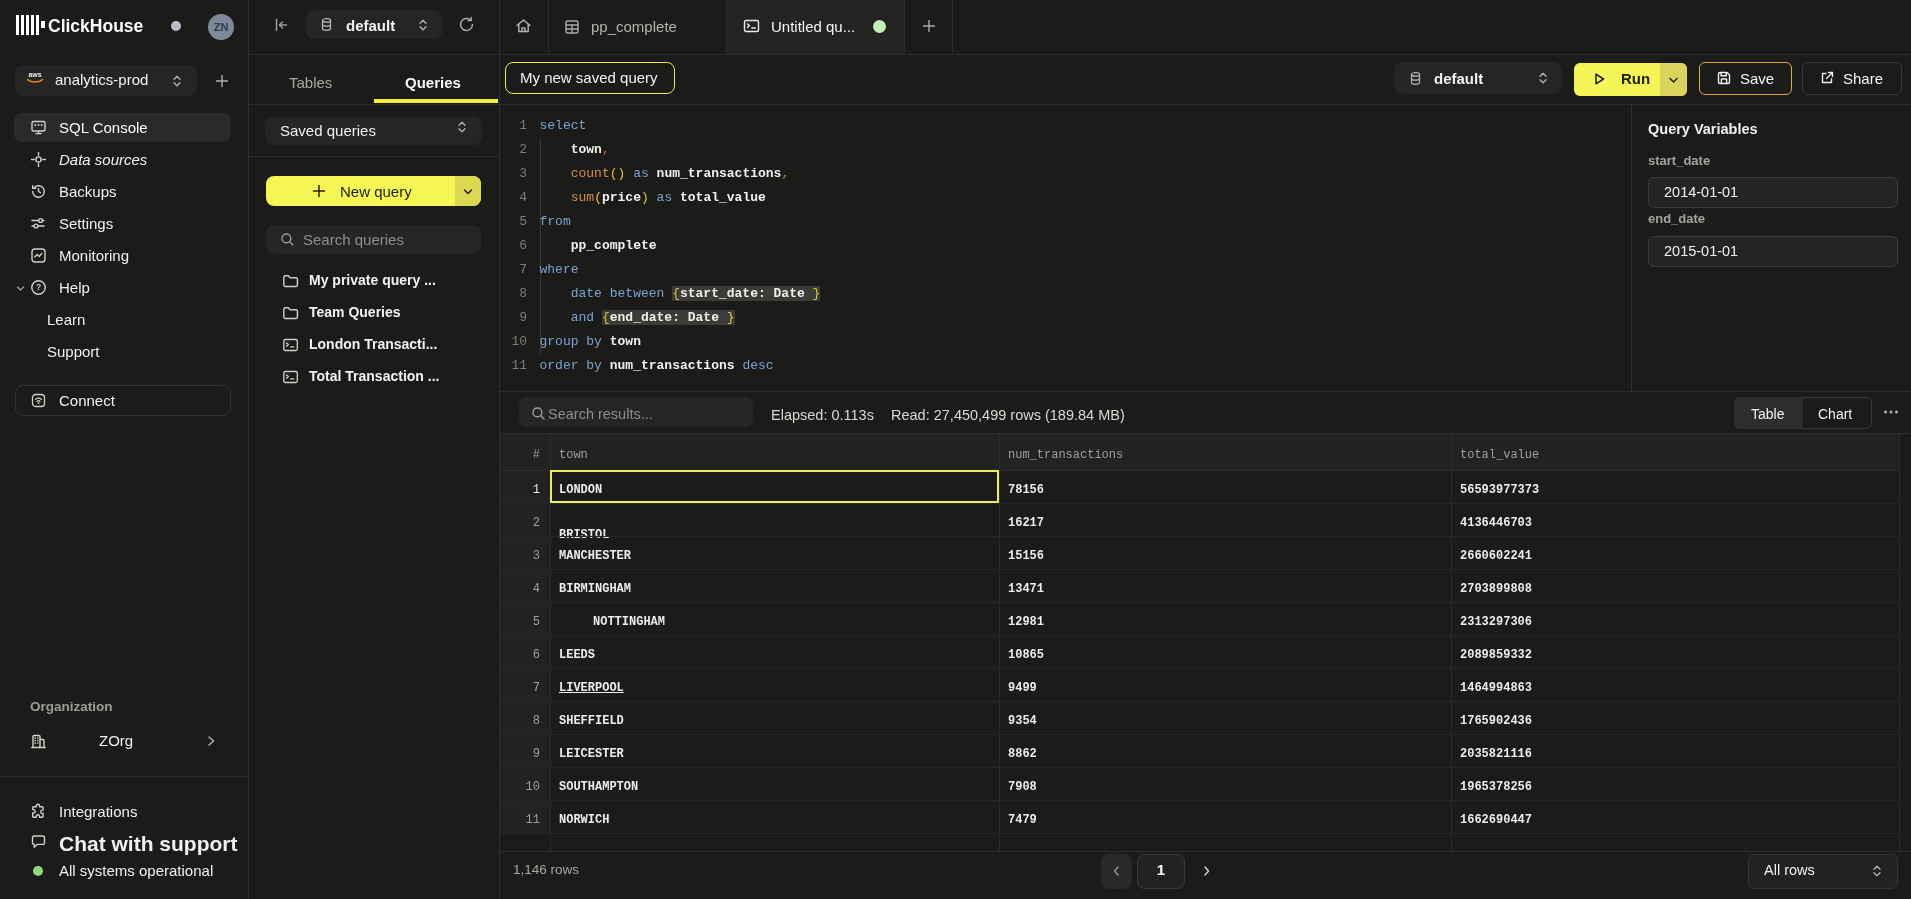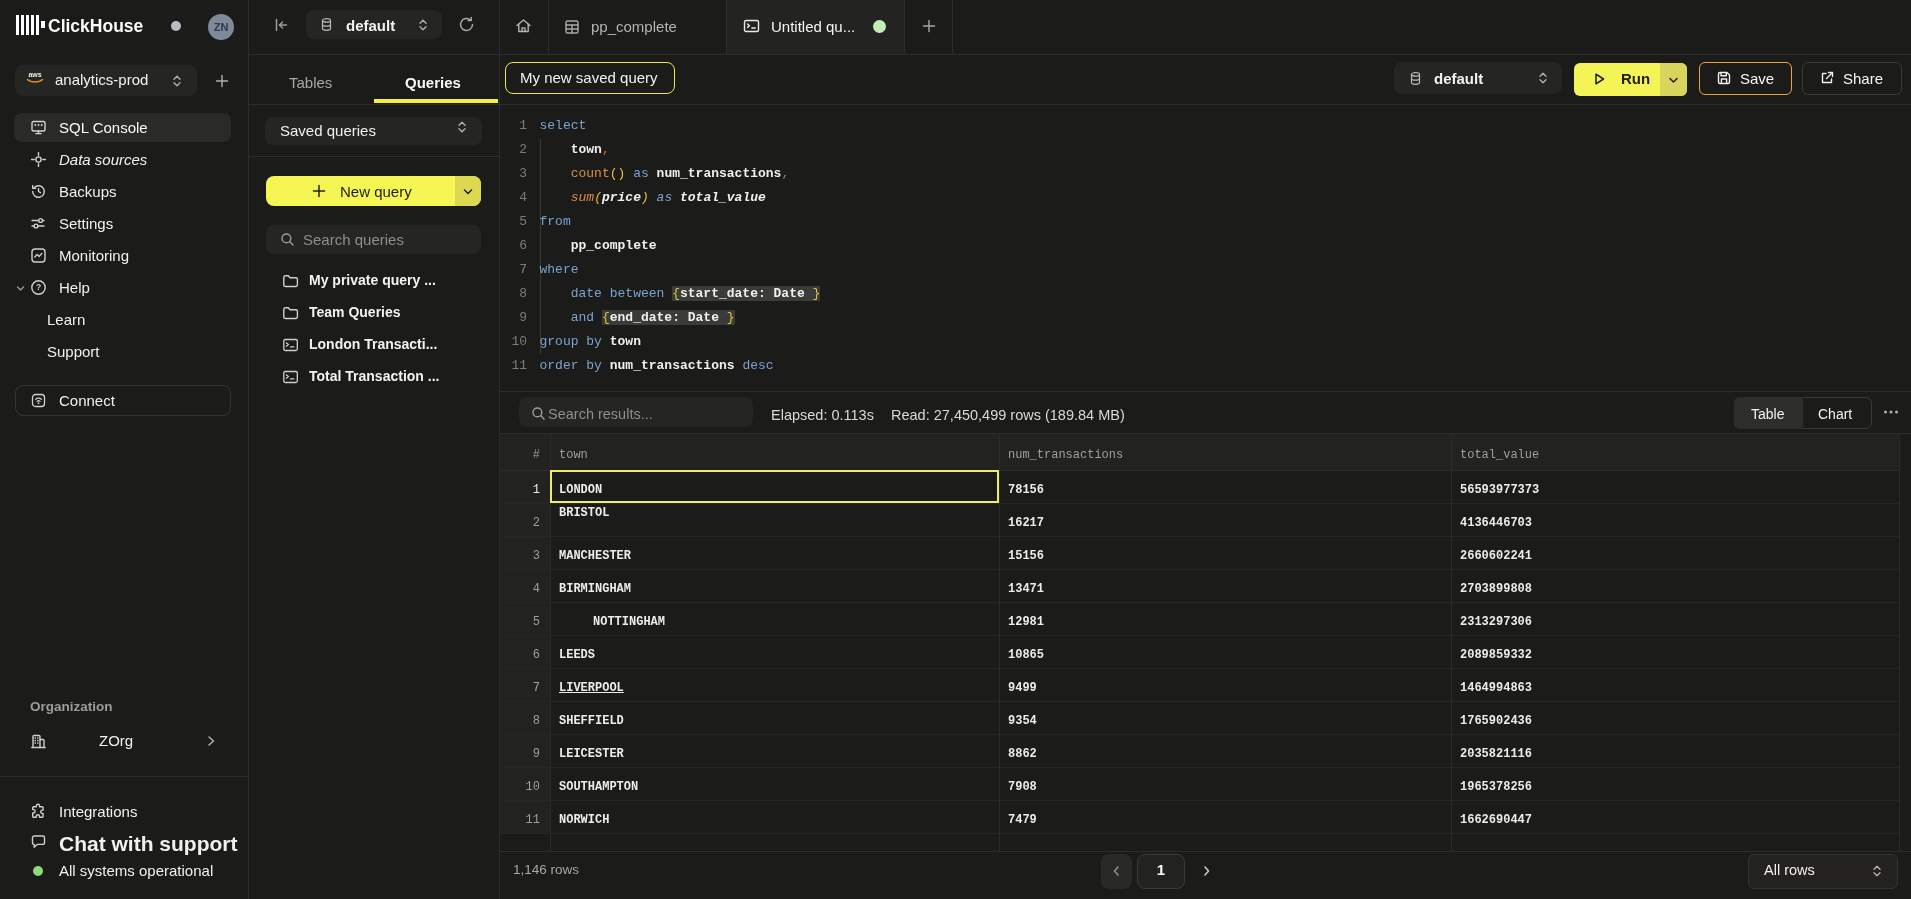--- a/index.html
+++ b/index.html
@@ -379,31 +379,41 @@
         <div class="ab txt" style="right:0;top:158px;width:24px;text-align:right;color:#7c7c79;">7</div>
         <div class="ab txt" style="right:0;top:182px;width:24px;text-align:right;color:#7c7c79;">8</div>
         <div class="ab txt" style="right:0;top:206px;width:24px;text-align:right;color:#7c7c79;">9</div>
         <div class="ab txt" style="right:0;top:230px;width:24px;text-align:right;color:#7c7c79;">10</div>
         <div class="ab txt" style="right:0;top:254px;width:24px;text-align:right;color:#7c7c79;">11</div>
       </div>
     <div id="code">
         <div class="ab txt" style="left:39.5px;top:14px;white-space:pre;"><span style="color:#7aa3d2">select</span></div>
         <div class="ab txt" style="left:39.5px;top:38px;white-space:pre;">    <span style="color:#f0f0ee;font-weight:700">town</span><span style="color:#cf6e35">,</span></div>
         <div class="ab txt" style="left:39.5px;top:62px;white-space:pre;">    <span style="color:#d78d4a">count</span><span style="color:#e3c13e">()</span> <span style="color:#7aa3d2">as</span> <span style="color:#f0f0ee;font-weight:700">num_transactions</span><span style="color:#cf6e35">,</span></div>
-        <div class="ab txt" style="left:39.5px;top:86px;white-space:pre;font-style:italic;">    <span style="color:#d78d4a">sum</span><span style="color:#e3c13e">(</span><span style="color:#f0f0ee;font-weight:700">price</span><span style="color:#e3c13e">)</span> <span style="color:#7aa3d2">as</span> <span style="color:#f0f0ee;font-weight:700">total_value</span></div>
+        <div class="ab txt" style="left:39.5px;top:86px;white-space:pre;">    <span style="color:#d78d4a">sum</span><span style="color:#e3c13e">(</span><span style="color:#f0f0ee;font-weight:700">price</span><span style="color:#e3c13e">)</span> <span style="color:#7aa3d2">as</span> <span style="color:#f0f0ee;font-weight:700">total_value</span></div>
         <div class="ab txt" style="left:39.5px;top:110px;white-space:pre;"><span style="color:#7aa3d2">from</span></div>
         <div class="ab txt" style="left:39.5px;top:134px;white-space:pre;">    <span style="color:#f0f0ee;font-weight:700">pp_complete</span></div>
         <div class="ab txt" style="left:39.5px;top:158px;white-space:pre;"><span style="color:#7aa3d2">where</span></div>
         <div class="ab txt" style="left:39.5px;top:182px;white-space:pre;">    <span style="color:#7aa3d2">date between </span><span style="background:#3b3b38"><span style="color:#e3c13e">{</span><span style="color:#f0f0ee;font-weight:700">start_date: Date </span><span style="color:#e3c13e">}</span></span></div>
         <div class="ab txt" style="left:39.5px;top:206px;white-space:pre;">    <span style="color:#7aa3d2">and </span><span style="background:#3b3b38"><span style="color:#e3c13e">{</span><span style="color:#f0f0ee;font-weight:700">end_date: Date </span><span style="color:#e3c13e">}</span></span></div>
         <div class="ab txt" style="left:39.5px;top:230px;white-space:pre;"><span style="color:#7aa3d2">group by</span> <span style="color:#f0f0ee;font-weight:700">town</span></div>
         <div class="ab txt" style="left:39.5px;top:254px;white-space:pre;"><span style="color:#7aa3d2">order by</span> <span style="color:#f0f0ee;font-weight:700">num_transactions</span> <span style="color:#7aa3d2">desc</span></div>
       </div>
   </div>
 
+  <div class="ab" id="qvars" style="left:1631px;top:104px;width:280px;height:287px;">
+    <div class="ab bL" style="left:0;top:0;height:287px;"></div>
+    <div class="ab txt" style="left:17px;top:17px;font-size:14.5px;font-weight:600;color:#f0f0ee;">Query Variables</div>
+    <div class="ab txt" style="left:17px;top:49px;font-size:13px;font-weight:600;color:#a2a29f;">start_date</div>
+    <div class="ab" style="left:17px;top:73px;width:250px;height:31px;background:#242422;border:1px solid #3c3c38;border-radius:6px;"></div>
+    <div class="ab txt" style="left:33px;top:80px;font-size:14.5px;color:#f0f0ee;">2014-01-01</div>
+    <div class="ab txt" style="left:17px;top:107px;font-size:13px;font-weight:600;color:#a2a29f;">end_date</div>
+    <div class="ab" style="left:17px;top:132px;width:250px;height:31px;background:#242422;border:1px solid #3c3c38;border-radius:6px;"></div>
+    <div class="ab txt" style="left:33px;top:139px;font-size:14.5px;color:#f0f0ee;">2015-01-01</div>
+  </div>
 
   <div class="ab" id="rtoolbar" style="left:500px;top:391px;width:1411px;height:42px;">
     <div class="ab bH" style="left:0;top:0;width:1411px;"></div>
     <div class="ab pill" style="left:19px;top:6px;width:234px;height:30px;"></div>
     <svg class="ab" style="left:31px;top:15px;" width="15" height="15" viewBox="0 0 15 15">
         <g class="ic" style="stroke:#9d9d9a;stroke-width:1.4;">
           <circle cx="6.4" cy="6.4" r="4.4"></circle>
           <path d="M9.8 9.8 13 13"></path>
         </g>
       </svg>
@@ -434,21 +444,21 @@
         <div class="ab mono txt" style="left:960px;top:15px;font-size:12px;color:#9f9f9c;">total_value</div>
         <div class="ab bH" style="left:0;top:37px;width:1399px;background:#2d2d2b;"></div>
         <div class="ab" style="left:0;top:38px;width:50px;height:32px;background:#222220;"></div>
         <div class="ab mono txt" style="left:0;top:50px;width:40px;text-align:right;font-size:12px;color:#e8e8e6;">1</div>
         <div class="ab mono txt" style="left:59px;top:50px;font-size:12px;font-weight:700;color:#ececea;">LONDON</div>
         <div class="ab mono txt" style="left:508px;top:50px;font-size:12px;font-weight:700;color:#ececea;">78156</div>
         <div class="ab mono txt" style="left:960px;top:50px;font-size:12px;font-weight:700;color:#ececea;">56593977373</div>
         <div class="ab bH" style="left:0;top:70px;width:1399px;background:#262624;"></div>
         <div class="ab" style="left:0;top:71px;width:50px;height:32px;background:#222220;"></div>
         <div class="ab mono txt" style="left:0;top:83px;width:40px;text-align:right;font-size:12px;color:#9f9f9c;">2</div>
-        <div class="ab mono txt" style="left:59px;top:73px;font-size:12px;font-weight:700;color:#ececea;">BRISTOL</div>
+        <div class="ab mono txt" style="left:59px;top:95px;font-size:12px;font-weight:700;color:#ececea;">BRISTOL</div>
         <div class="ab mono txt" style="left:508px;top:83px;font-size:12px;font-weight:700;color:#ececea;">16217</div>
         <div class="ab mono txt" style="left:960px;top:83px;font-size:12px;font-weight:700;color:#ececea;">4136446703</div>
         <div class="ab bH" style="left:0;top:103px;width:1399px;background:#262624;"></div>
         <div class="ab" style="left:0;top:104px;width:50px;height:32px;background:#222220;"></div>
         <div class="ab mono txt" style="left:0;top:116px;width:40px;text-align:right;font-size:12px;color:#9f9f9c;">3</div>
         <div class="ab mono txt" style="left:59px;top:116px;font-size:12px;font-weight:700;color:#ececea;">MANCHESTER</div>
         <div class="ab mono txt" style="left:508px;top:116px;font-size:12px;font-weight:700;color:#ececea;">15156</div>
         <div class="ab mono txt" style="left:960px;top:116px;font-size:12px;font-weight:700;color:#ececea;">2660602241</div>
         <div class="ab bH" style="left:0;top:136px;width:1399px;background:#262624;"></div>
         <div class="ab" style="left:0;top:137px;width:50px;height:32px;background:#222220;"></div>

